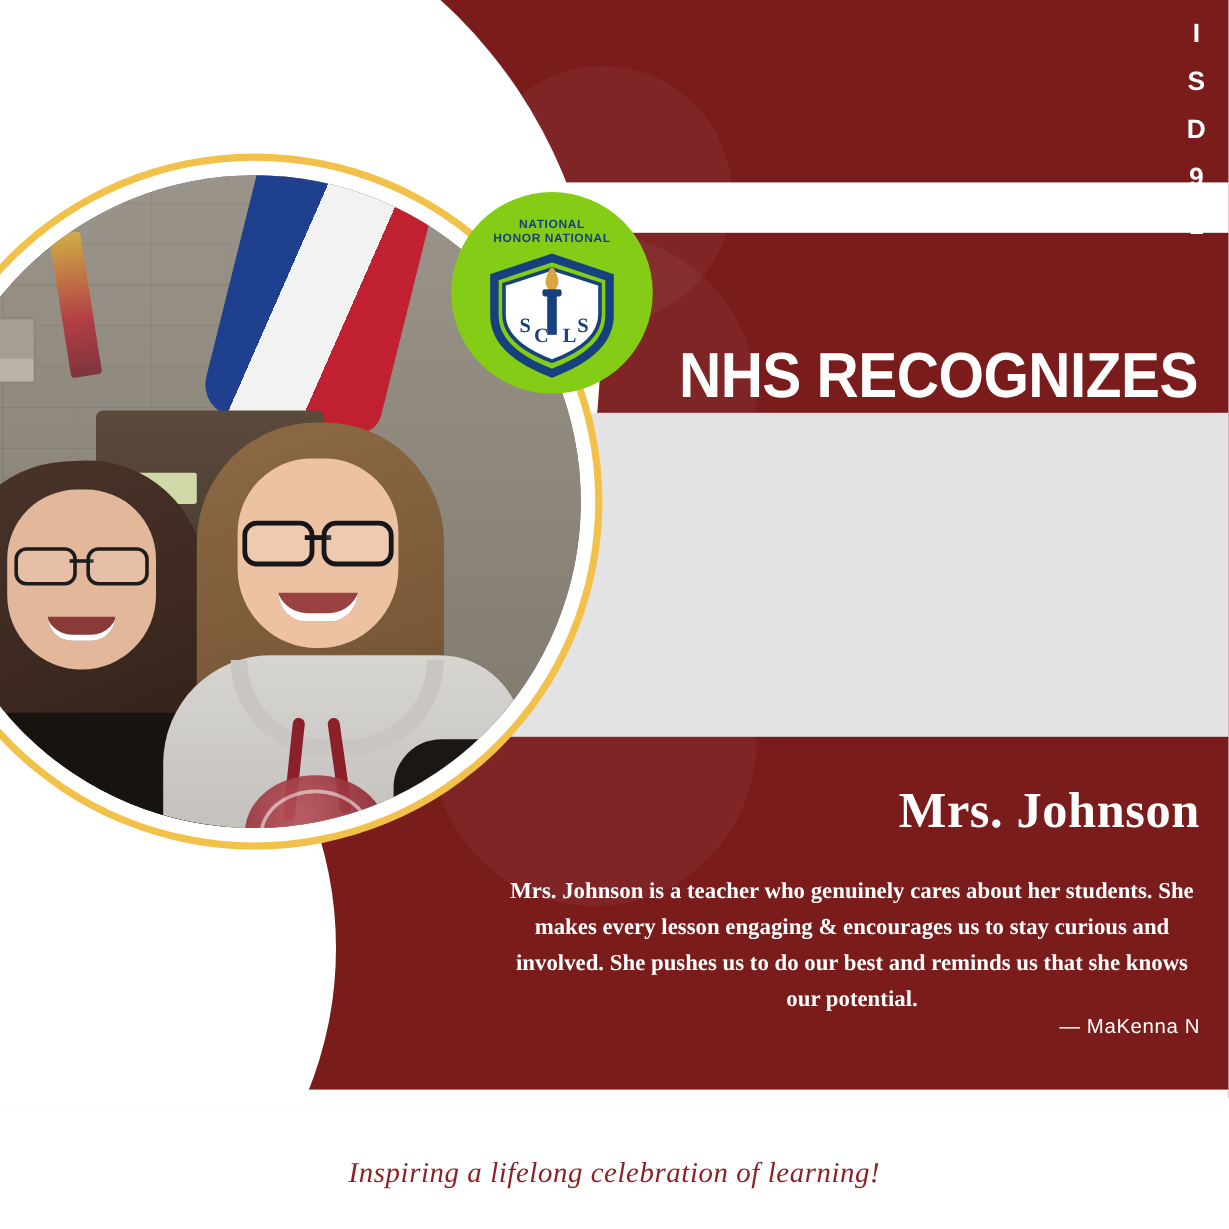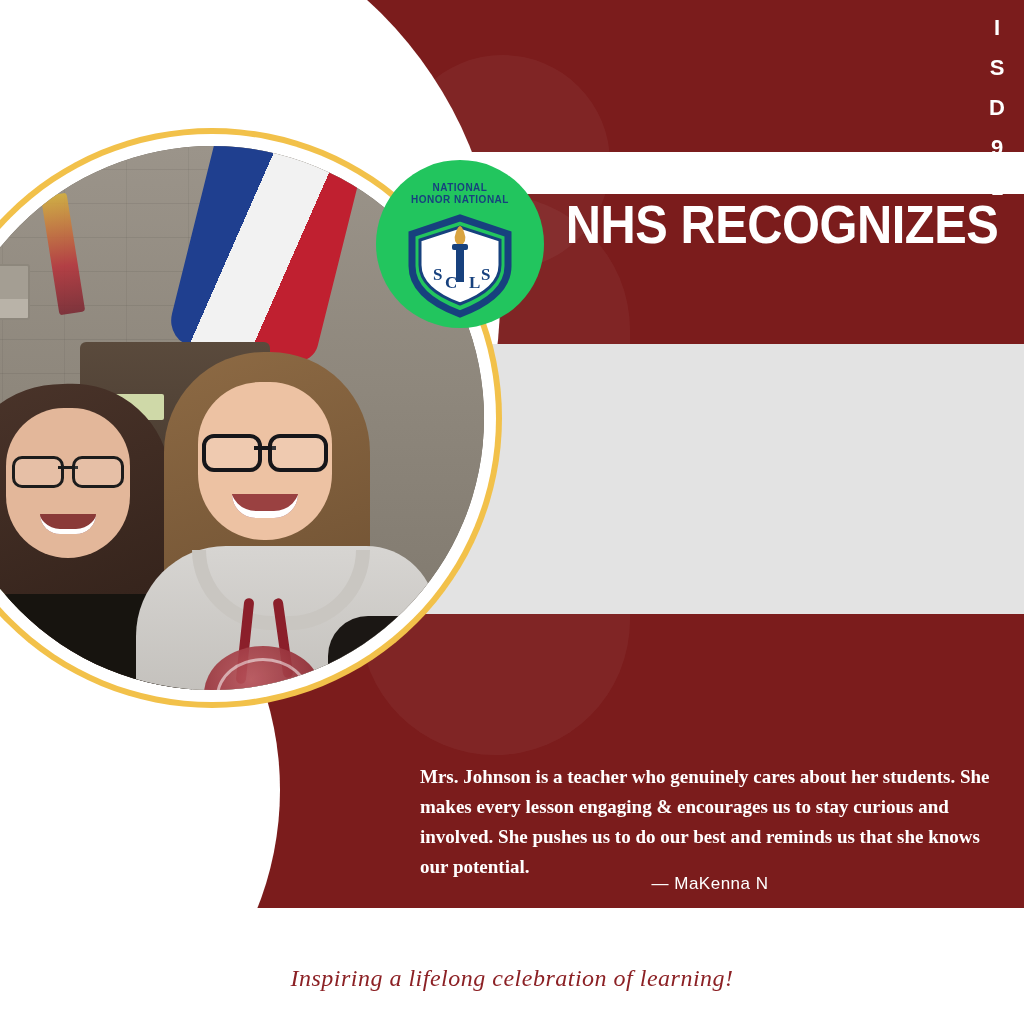--- a/index.html
+++ b/index.html
@@ -313,44 +313,44 @@
     background: #1b1714;
     border-radius: 40px 0 0 0;
   }
 
   
   .nhs-badge {
     position: absolute;
     left: 376px; top: 160px;
     width: 168px; height: 168px;
     border-radius: 50%;
-    background: #22c55e;
+    background: #84cc16;
     display: flex;
-    align-items: flex-end;
+    align-items: center;
     justify-content: center;
   }
   .nhs-title {
     position: absolute;
     top: 22px; left: 0; right: 0;
     text-align: center;
     color: #17417e;
     font-family: "Liberation Sans", sans-serif;
     font-weight: bold;
     font-size: 10px;
     letter-spacing: 0.5px;
     line-height: 12px;
   }
 
   
   .headline-bar {
     position: absolute;
     left: 540px; top: 194px;
     width: 484px; height: 150px;
     display: flex;
-    align-items: flex-start;
+    align-items: flex-end;
     justify-content: center;
   }
   .headline {
     color: #ffffff;
     font-family: "Liberation Sans", sans-serif;
     font-weight: bold;
     font-size: 53px;
     letter-spacing: -0.5px;
     transform: scaleX(0.92);
     white-space: nowrap;
@@ -384,39 +384,38 @@
     width: 570px;
     text-align: right;
     color: #ffffff;
     font-family: "Liberation Serif", serif;
     font-weight: bold;
     font-size: 42px;
     letter-spacing: 0.5px;
   }
   .quote {
     position: absolute;
-    left: 420px; top: 762px;
-    width: 580px;
-    text-align: left;
-    color: #ffffff;
-    font-family: "Liberation Serif", serif;
-    font-weight: bold;
-    font-size: 19px;
-    line-height: 30px;
-  }
-  .attribution {
-    position: absolute;
-    left: 420px; top: 846px;
+    left: 420px; top: 728px;
     width: 580px;
     text-align: center;
     color: #ffffff;
+    font-family: "Liberation Serif", serif;
+    font-weight: bold;
+    font-size: 19px;
+    line-height: 30px;
+  }
+  .attribution {
+    position: absolute;
+    left: 420px; top: 846px;
+    width: 580px;
+    text-align: right;
+    color: #ffffff;
     font-family: "Liberation Sans", sans-serif;
     font-size: 17px;
     letter-spacing: 0.5px;
-    margin-top: 28px;
   }
   .tagline {
     position: absolute;
     left: 0; top: 965px;
     width: 1024px;
     text-align: center;
     color: #8c2125;
     font-family: "Liberation Serif", serif;
     font-style: italic;
     font-size: 24px;
@@ -507,18 +506,19 @@
       <text x="79" y="100" font-family="Liberation Serif, serif" font-size="17" font-weight="bold" fill="#17417e">L</text>
       <text x="91" y="92" font-family="Liberation Serif, serif" font-size="17" font-weight="bold" fill="#17417e">S</text>
     </svg>
   </div>
 
   <div class="headline-bar">
     <div class="headline">NHS RECOGNIZES</div>
   </div>
 
 
+  <div class="honoree">Mrs. Johnson</div>
   <div class="quote">Mrs. Johnson is a teacher who genuinely cares about her students. She makes every lesson engaging &amp; encourages us to stay curious and involved. She pushes us to do our best and reminds us that she knows our potential.</div>
   <div class="attribution">— MaKenna N</div>
 
   <div class="tagline">Inspiring a lifelong celebration of learning!</div>
 
 </div>
 
 </body></html>

